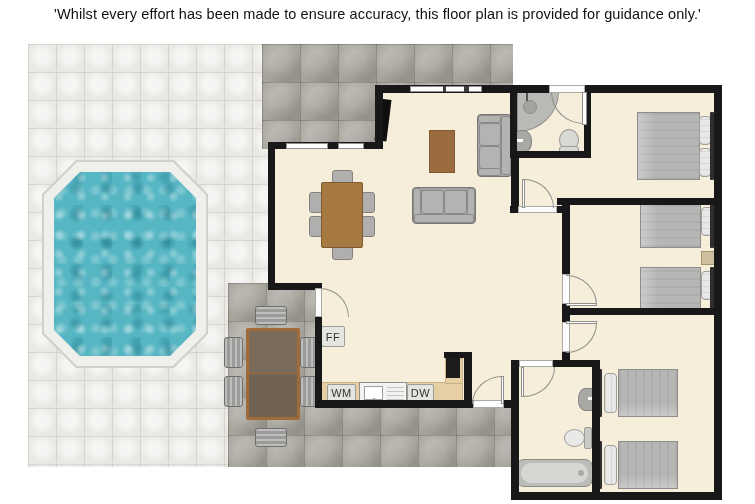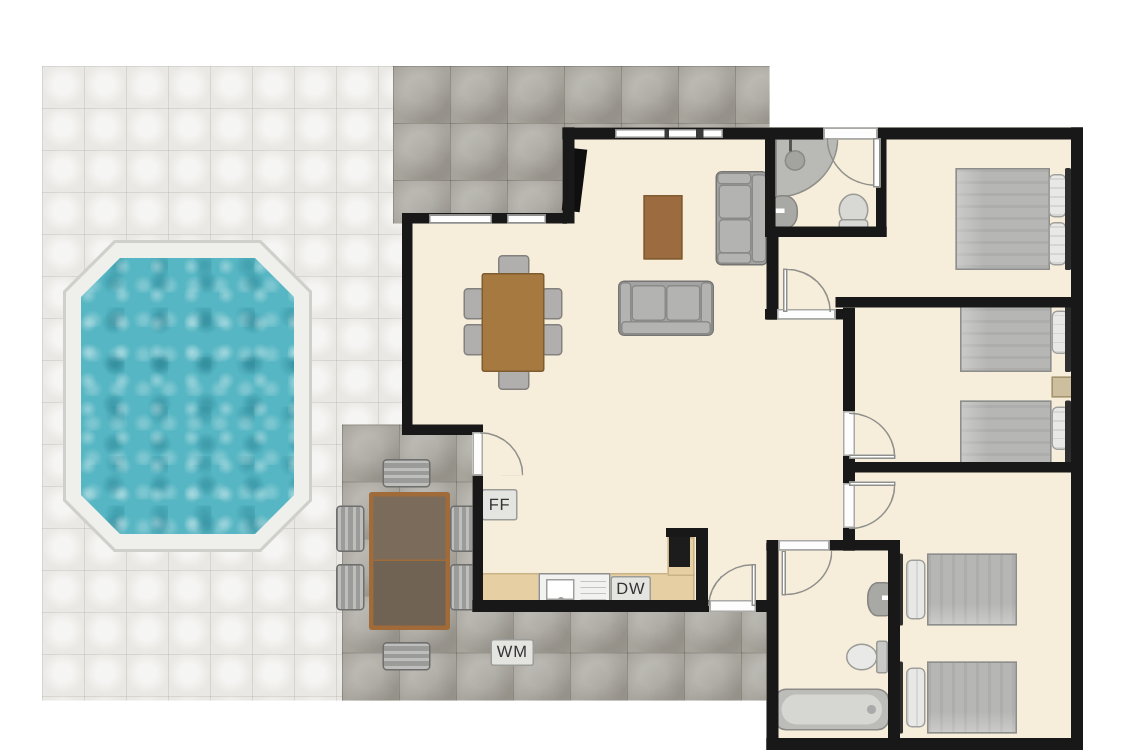--- a/index.html
+++ b/index.html
@@ -67,20 +67,21 @@
   .label-box{background:#e4e4e1;border:1px solid #9c9c99;border-radius:2px;color:#333;
              font-size:11px;display:flex;align-items:center;justify-content:center;letter-spacing:.5px;}
   .counter{background:var(--counter,#e6d0a3);border:1px solid #c9b285;}
   .fix-gray{background:#a8a8a5;border:1px solid #858582;}
   .fix-light{background:#d8d8d5;border:1px solid #9a9a97;}
 </style>
 </head>
 <body>
 
 <div id="canvas">
+  <div class="disclaimer">'Whilst every effort has been made to ensure accuracy, this floor plan is provided for guidance only.'</div>
 
   <div class="tile-light" style="left:28px;top:44px;width:240px;height:423px;"></div>
   <div class="tile-dark" style="left:262px;top:44px;width:251px;height:105px;"></div>
   <div class="tile-dark" style="left:228px;top:283px;width:285px;height:184px;"></div>
 
   <div class="oct-outer" style="left:42px;top:160px;width:166px;height:208px;"></div>
   <div class="oct-deck" style="left:44px;top:162px;width:162px;height:204px;"></div>
   <div class="oct-water" style="left:54px;top:172px;width:142px;height:184px;"></div>
 
   <div class="chair-out" style="left:255px;top:306px;width:32px;height:19px;"></div>
@@ -119,21 +120,21 @@
     <div class="sofa-part" style="left:0;top:53px;width:23px;height:8px;"></div>
     <div class="sofa-part" style="left:23px;top:1px;width:10px;height:59px;"></div>
     <div class="sofa-part" style="left:1px;top:8px;width:22px;height:23px;"></div>
     <div class="sofa-part" style="left:1px;top:31px;width:22px;height:23px;"></div>
   </div>
 
   <div class="counter" style="left:321px;top:382px;width:142px;height:23px;"></div>
   <div class="counter" style="left:445px;top:358px;width:18px;height:26px;"></div>
   <div style="left:446px;top:356px;width:14px;height:22px;background:#1c1c1c;"></div>
   <div class="label-box" style="left:321px;top:326px;width:24px;height:21px;">FF</div>
-  <div class="label-box" style="left:327px;top:384px;width:29px;height:18px;margin-top:42px;">WM</div>
+  <div class="label-box" style="left:327px;top:384px;width:29px;height:18px;">WM</div>
   <div style="left:359px;top:382px;width:48px;height:22px;background:#f2f2f0;border:1px solid #8f8f8d;">
     <div style="left:4px;top:3px;width:19px;height:14px;background:#fff;border:1px solid #9f9f9d;"></div>
     <div style="left:12px;top:15px;width:4px;height:4px;background:#9f9f9d;border-radius:50%;"></div>
     <div style="left:27px;top:3px;width:17px;height:14px;background:repeating-linear-gradient(0deg,#c4c4c2 0 1px,transparent 1px 4px);"></div>
   </div>
   <div class="label-box" style="left:407px;top:384px;width:27px;height:18px;">DW</div>
 
   <div style="left:517px;top:92px;width:42px;height:40px;background:#b9b9b6;border-radius:0 0 100% 0;border:1px solid #8f8f8c;"></div>
   <div style="left:523px;top:100px;width:14px;height:14px;background:#a3a3a0;border-radius:50%;border:1px solid #8a8a87;"></div>
   <div style="left:526px;top:93px;width:2px;height:8px;background:#555;"></div>

